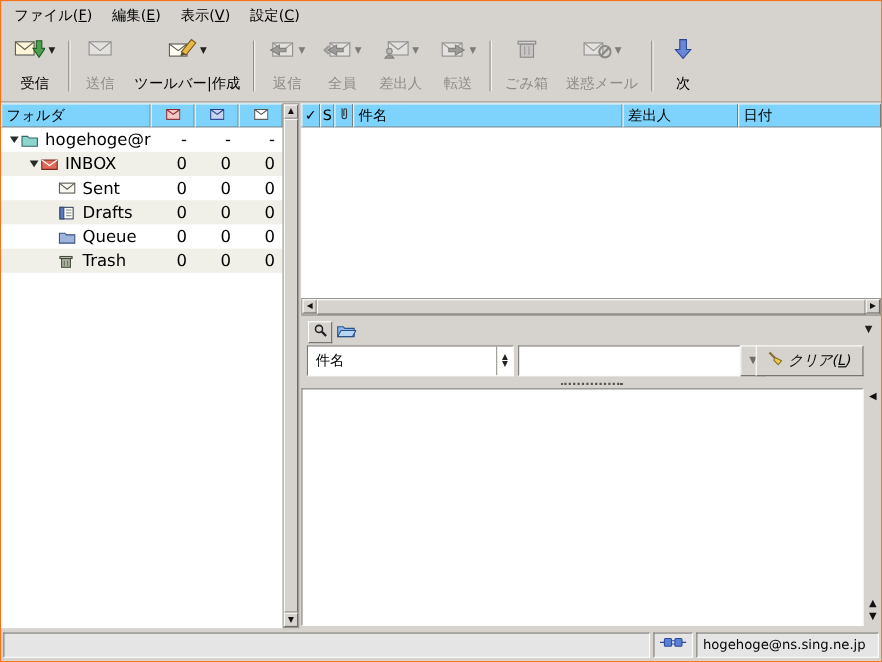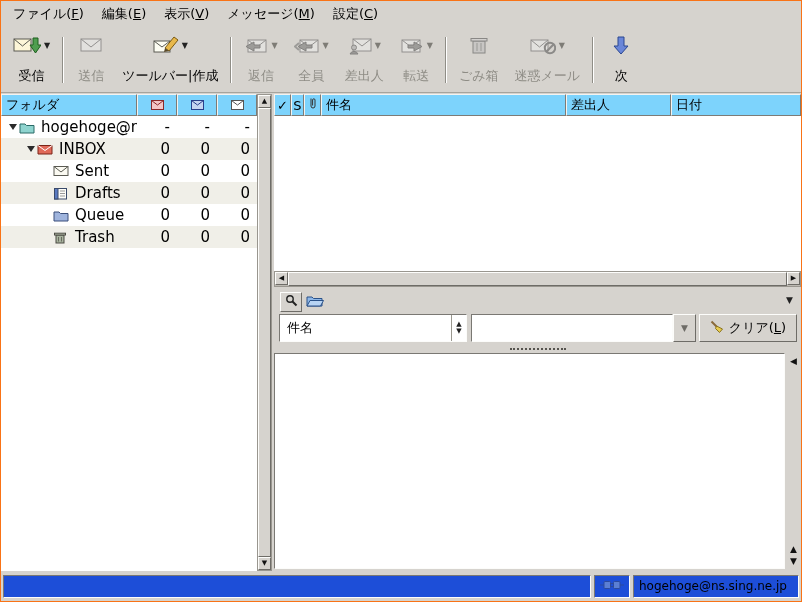--- a/index.html
+++ b/index.html
@@ -91,55 +91,54 @@
   .combo { position:absolute; left:5px; top:27px; width:188px; height:28px;
     background:#fff; display:flex; align-items:center; }
   .combo-label { flex:1; padding-left:7px; }
   .combo-step { width:15px; height:100%; border-left:1px solid #9a988f;
     display:flex; flex-direction:column; align-items:center; justify-content:center; }
   .combo-step span { font-size:7px; line-height:7px; color:#222; }
   .search-entry { position:absolute; left:197px; top:27px; width:202px; height:28px;
     background:#fff; font-family:inherit; font-size:13px; padding:0 5px; outline:none; }
   .drop-btn { position:absolute; left:399px; top:27px; width:23px; height:28px;
     display:flex; align-items:center; justify-content:center; font-size:9px; color:#6e6c67; }
-  .clear-btn { position:absolute; right:4px; top:27px; width:98px; height:28px;
-    display:flex; align-items:center; justify-content:center; gap:5px; font-size:13px; }
+  .clear-btn { position:absolute; right:16px; top:27px; width:98px; height:28px;
+    display:flex; align-items:center; justify-content:center; gap:5px; font-size:13px;font-style:italic; }
 
   
   #splitter { position:absolute; left:273px; top:344px; width:527px; height:8px;
     display:flex; align-items:center; justify-content:center; }
   #splitter .dots { width:56px; border-top:2px dotted #55534e; }
 
   
   #message-view { position:absolute; left:273px; top:352px; width:511px; height:216px;
     background:#fff; }
   #mv-strip { position:absolute; left:785px; top:352px; width:15px; height:216px;
     display:flex; flex-direction:column; align-items:center; justify-content:space-between;
     padding:3px 0; }
   .mv-btn { font-size:9px; line-height:10px; color:#111; }
   .mv-bottom { display:flex; flex-direction:column; gap:2px; align-items:center; }
 
   
   #statusbar { position:absolute; left:0; bottom:0; width:100%; height:30px;
     display:flex; align-items:center; gap:3px; padding:3px 2px; }
-  .status-box { height:23px; background:#1d4ed8; display:flex; align-items:center; }
+  .status-box { height:23px; background:#e5e5e5; display:flex; align-items:center; }
   .status-main { flex:1; }
   .status-conn { width:36px; justify-content:center; }
   .status-acct { width:166px; padding-left:5px; font-size:12px; white-space:nowrap; overflow:hidden; }
 </style>
 </head>
 <body>
 
 <div id="window">
 
   <div id="menubar">
     <div class="menu-item"><span><span>ファイル(</span><span class="mnemonic">F</span><span>)</span></span></div>
     <div class="menu-item"><span><span>編集(</span><span class="mnemonic">E</span><span>)</span></span></div>
     <div class="menu-item"><span><span>表示(</span><span class="mnemonic">V</span><span>)</span></span></div>
-    <div class="menu-item"><span><span>メッセージ(</span><span class="mnemonic">M</span><span>)</span></span></div>
     <div class="menu-item"><span><span>設定(</span><span class="mnemonic">C</span><span>)</span></span></div>
   </div>
 
   <div id="toolbar">
 
     <div class="tb-item">
       <div class="tb-icon-row">
         <span class="tb-icon">
           <svg width="28" height="20" viewBox="0 0 28 20">
               <rect x="1" y="4" width="17" height="12" fill="#fdf6d8" stroke="#5a5a52"></rect>

